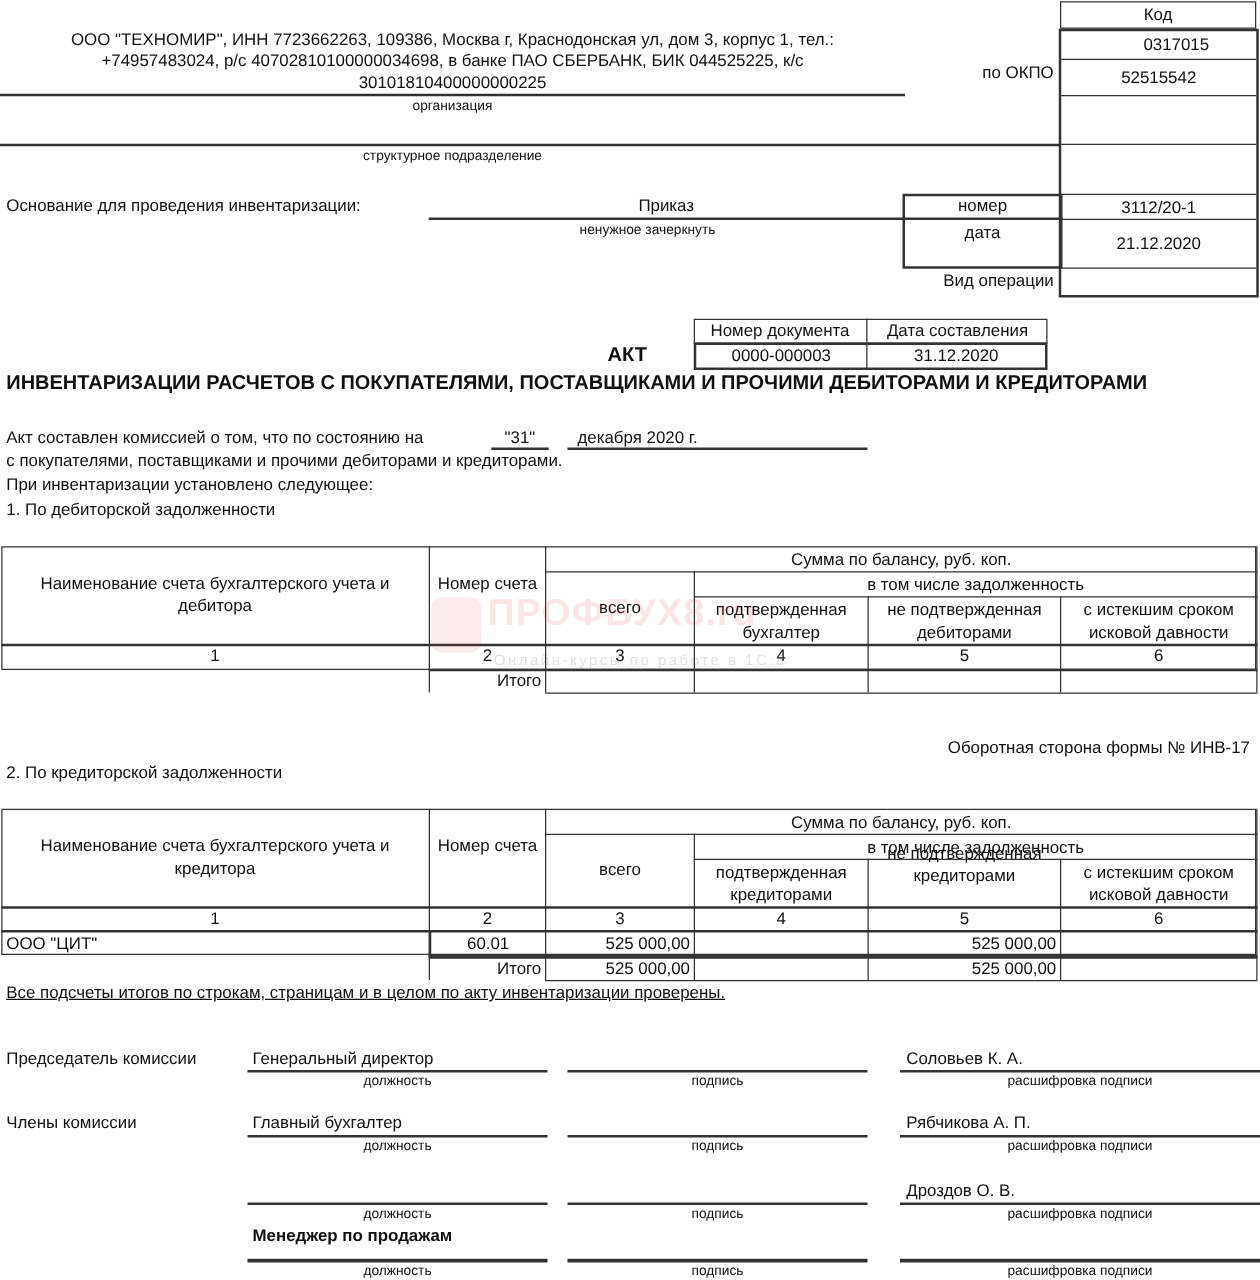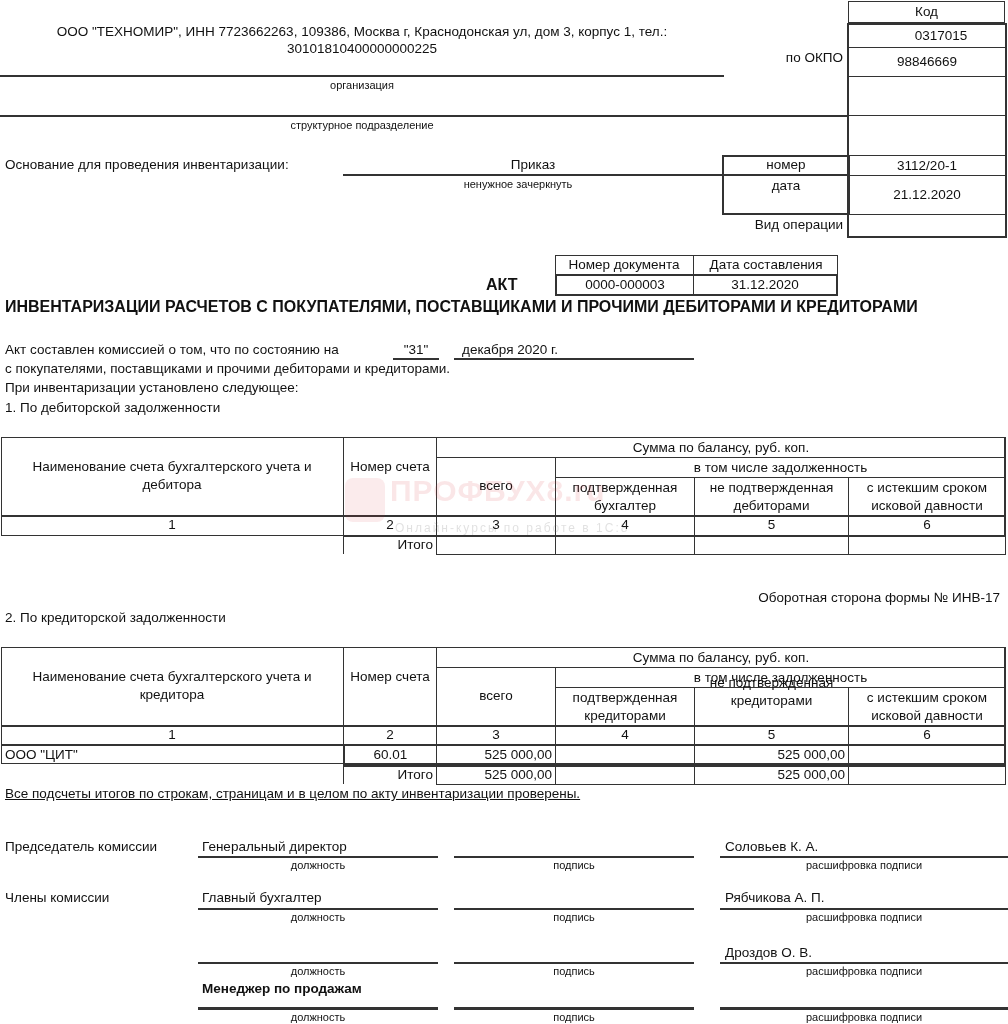--- a/index.html
+++ b/index.html
@@ -22,20 +22,21 @@
   .hl { position: absolute; height: 1px; background: #333; }
   .hl2 { position: absolute; height: 2px; background: #333; }
   .title { font-weight: bold; font-size: 16px; }
   .watermark { position: absolute; color: rgba(220,60,70,0.13); font-weight: bold; pointer-events: none; }
 </style>
 </head>
 <body>
 
 <div class="abs c" style="left:0;top:23px;width:724px;line-height:17px;">
   <div>ООО "ТЕХНОМИР", ИНН 7723662263, 109386, Москва г, Краснодонская ул, дом 3, корпус 1, тел.:</div>
+  <div>+74957483024, р/с 40702810100000034698, в банке ПАО СБЕРБАНК, БИК 044525225, к/с</div>
   <div>30101810400000000225</div>
 </div>
 <div class="hline" style="left:0;top:75px;width:724px;"></div>
 <div class="abs c small" style="left:0;top:79px;width:724px;">организация</div>
 
 <div class="hline" style="left:0;top:115px;width:848px;"></div>
 <div class="abs c small" style="left:0;top:119px;width:724px;">структурное подразделение</div>
 
 <div class="abs" style="left:5px;top:157px;">Основание для проведения инвентаризации:</div>
 <div class="abs c" style="left:343px;top:157px;width:380px;">Приказ</div>
@@ -53,21 +54,21 @@
 <div class="box" style="left:848px;top:1px;width:157px;height:22px;"></div>
 <div class="cell" style="left:848px;top:1px;width:157px;height:22px;">Код</div>
 <div class="box thick" style="left:847px;top:23px;width:160px;height:215px;"></div>
 <div class="hl" style="left:849px;top:47px;width:156px;"></div>
 <div class="hl" style="left:849px;top:76px;width:156px;"></div>
 <div class="hl" style="left:849px;top:115px;width:156px;"></div>
 <div class="hl" style="left:849px;top:155px;width:156px;"></div>
 <div class="hl" style="left:849px;top:175px;width:156px;"></div>
 <div class="hl" style="left:849px;top:214px;width:156px;"></div>
 <div class="cell" style="left:849px;top:25px;width:184px;height:22px;">0317015</div>
-<div class="cell" style="left:849px;top:48px;width:156px;height:28px;">98846669</div>
+<div class="cell" style="left:849px;top:48px;width:156px;height:28px;">52515542</div>
 <div class="cell" style="left:849px;top:156px;width:156px;height:19px;">3112/20-1</div>
 <div class="cell" style="left:849px;top:176px;width:156px;height:38px;">21.12.2020</div>
 
 <div class="box" style="left:555px;top:255px;width:283px;height:20px;"></div>
 <div class="vl" style="left:693px;top:255px;height:40px;"></div>
 <div class="cell" style="left:555px;top:255px;width:138px;height:20px;">Номер документа</div>
 <div class="cell" style="left:694px;top:255px;width:144px;height:20px;">Дата составления</div>
 <div class="box thick" style="left:555px;top:274px;width:283px;height:22px;"></div>
 <div class="cell" style="left:557px;top:275px;width:136px;height:19px;">0000-000003</div>
 <div class="cell" style="left:694px;top:275px;width:142px;height:19px;">31.12.2020</div>

